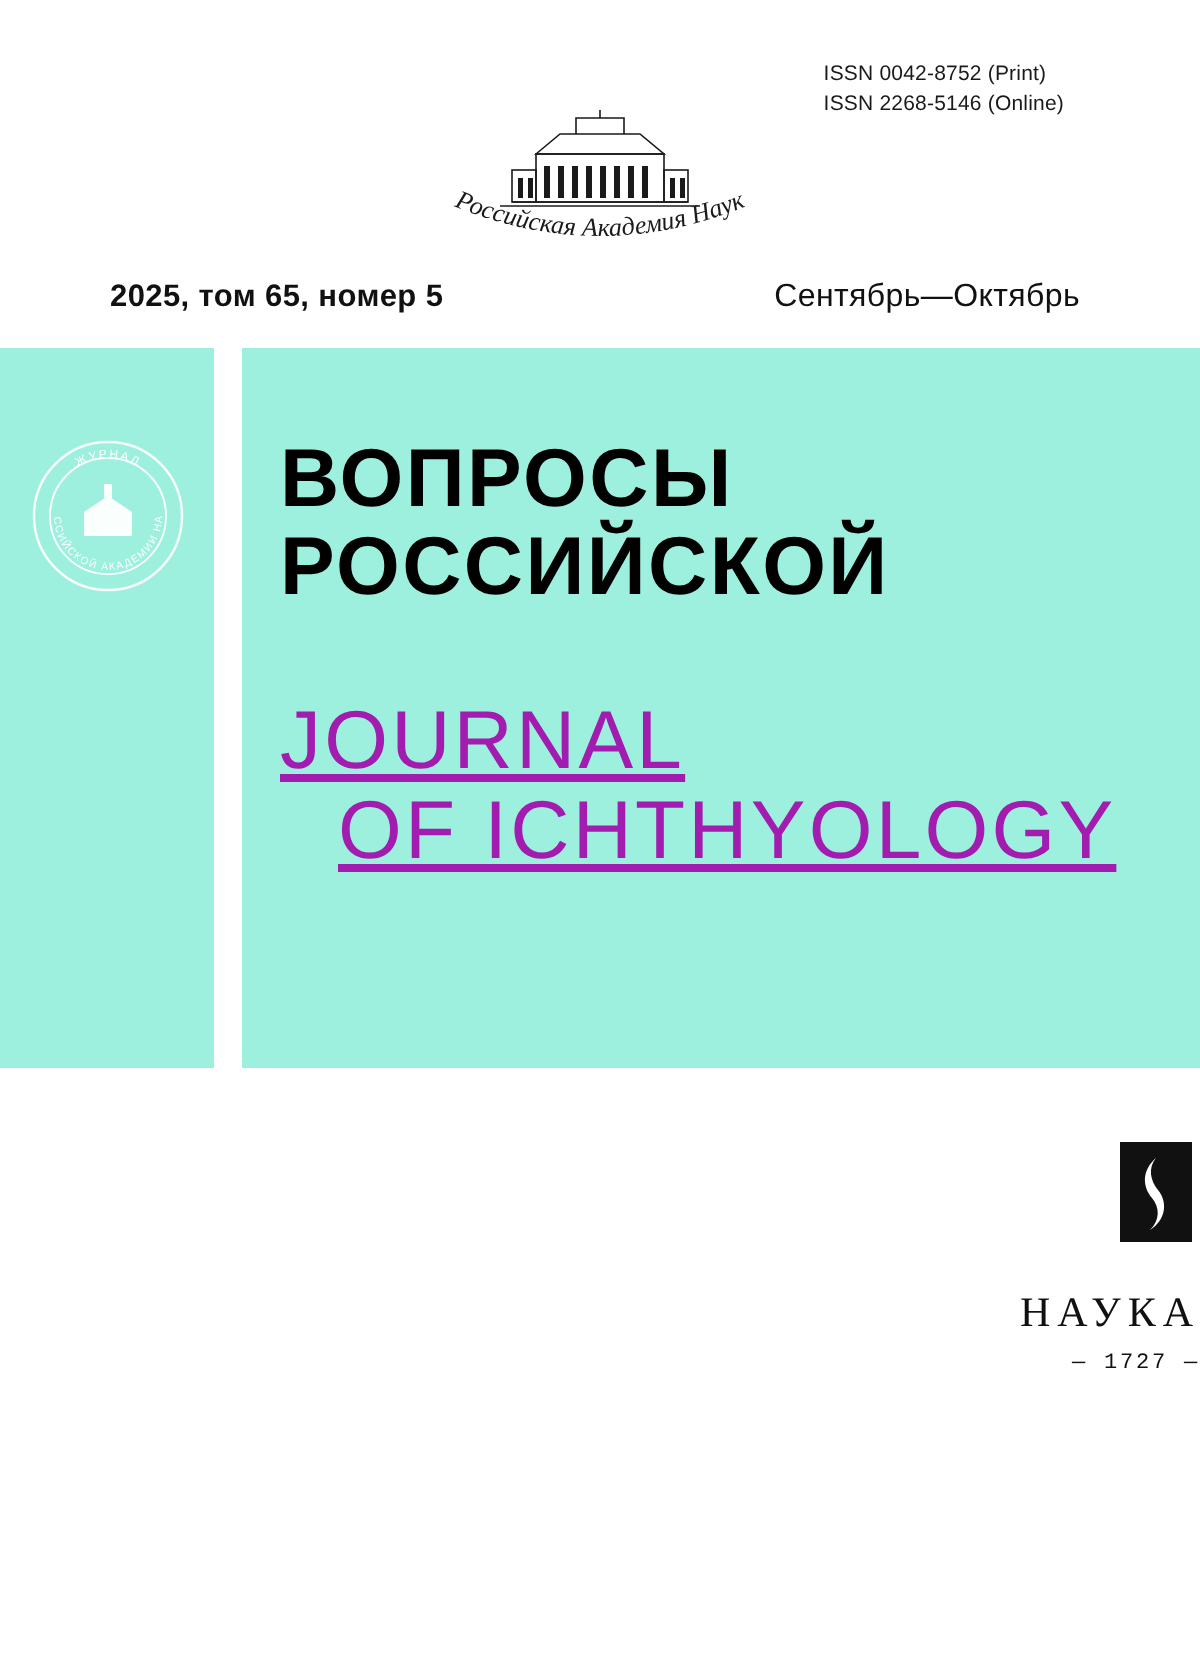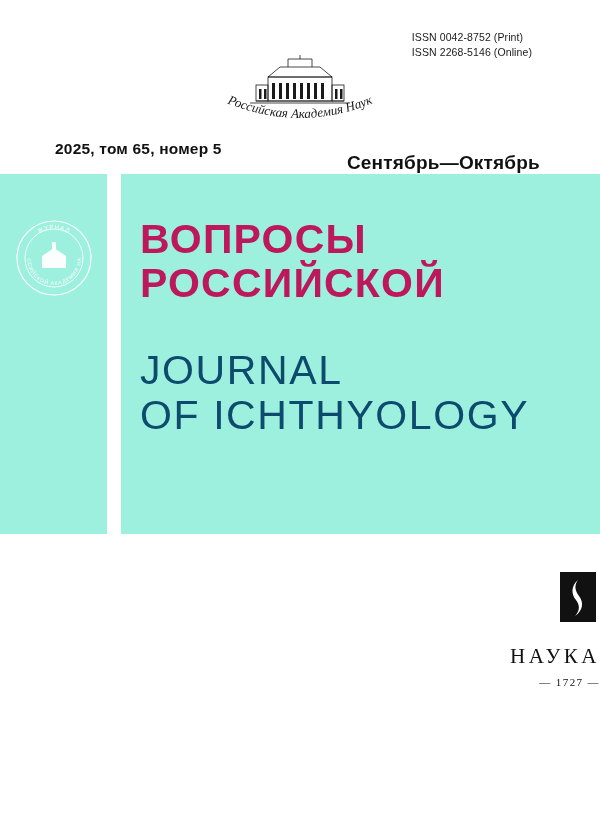--- a/index.html
+++ b/index.html
@@ -60,23 +60,23 @@
     left: 55px;
     top: 0;
     font-size: 15.5px;
     font-weight: bold;
     color: #111;
     letter-spacing: 0.2px;
   }
   .issue-month {
     position: absolute;
     right: 60px;
-    top: 12px;
-    font-size: 19px;
-    font-weight: bold;
+    top: 0;
+    font-size: 16px;
+    font-weight: normal;
     color: #111;
     letter-spacing: 0.2px;
   }
 
   
   .mint-band {
     position: absolute;
     top: 174px;
     left: 0;
     width: 600px;
@@ -110,36 +110,38 @@
   }
 
   
   .titles {
     position: absolute;
     left: 140px;
     top: 44px;
     width: 440px;
   }
   .title-ru {
-    color: #be185d;
+    color: #000000;
     font-size: 41px;
     font-weight: bold;
     line-height: 1.07;
     letter-spacing: 1.2px;
   }
   .title-en {
-    color: #0c4a6e;
+    color: #a21caf;
     font-size: 41px;
     font-weight: normal;
     line-height: 1.1;
     letter-spacing: 1.6px;
     margin-top: 42px;
+    text-decoration: underline;
   }
   .title-en .line2 {
     display: block;
+    margin-left: 29px;
   }
 
   
   .publisher {
     position: absolute;
     left: 0;
     bottom: 52px;
     width: 600px;
     text-align: right;
   }
@@ -151,21 +153,21 @@
     font-size: 21px;
     letter-spacing: 3.5px;
     color: #111;
     font-family: "Liberation Serif", serif;
   }
   .pub-year {
     margin-top: 7px;
     font-size: 11px;
     letter-spacing: 1.4px;
     color: #111;
-    font-family: Liberation Serif, serif;
+    font-family: Liberation Mono, monospace;
   }
 </style>
 </head>
 <body>
 
 <div class="page">
 
   <div class="issn-block">
     <div>ISSN 0042-8752 (Print)</div>
     <div>ISSN 2268-5146 (Online)</div>

